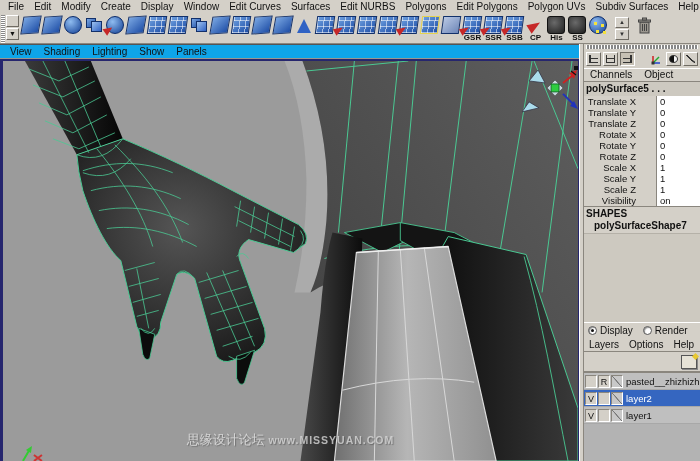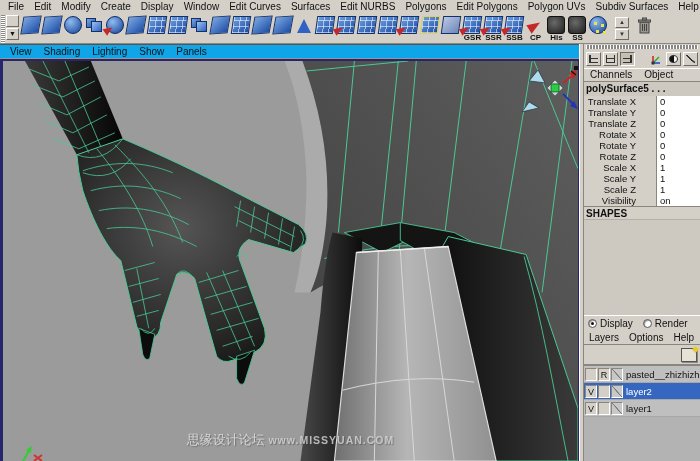--- a/index.html
+++ b/index.html
@@ -582,20 +582,21 @@
             <span class="ch-value">1</span>
           </div>
 
           <div class="ch-row">
             <span class="ch-label">Visibility</span>
             <span class="ch-value">on</span>
           </div>
 
       </div>
       <div class="cb-shapes">SHAPES</div>
+      <div class="cb-shapename">polySurfaceShape7</div>
       <div class="cb-filler"></div>
 
       <div class="lp-radios">
         <span class="radio">
           <span class="rdot on"></span>
           <span>Display</span>
         </span>
         <span class="radio">
           <span class="rdot"></span>
           <span>Render</span>

